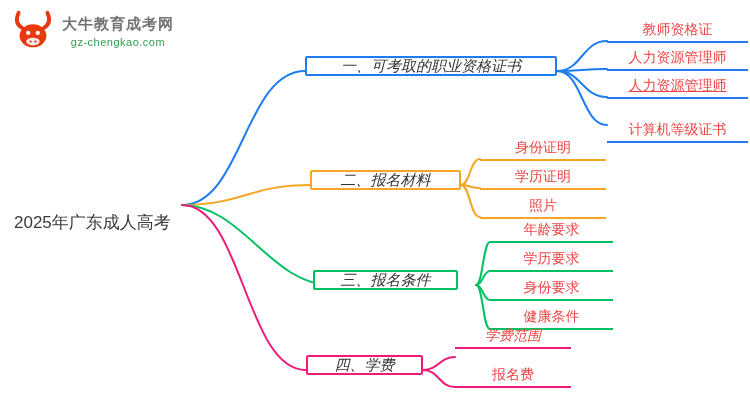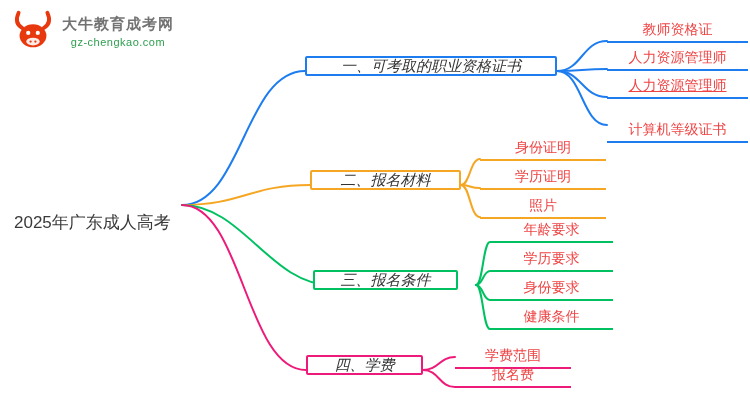--- a/index.html
+++ b/index.html
@@ -30,21 +30,21 @@
   .b0c1{left:607px;top:47px;width:141px;}
   .b0c2{left:607px;top:75px;width:141px;}
   .b0c3{left:607px;top:119px;width:141px;}
   .b1c0{left:480px;top:137px;width:126px;}
   .b1c1{left:480px;top:166px;width:126px;}
   .b1c2{left:480px;top:195px;width:126px;}
   .b2c0{left:490px;top:219px;width:123px;}
   .b2c1{left:490px;top:248px;width:123px;}
   .b2c2{left:490px;top:277px;width:123px;}
   .b2c3{left:490px;top:306px;width:123px;}
-  .b3c0{left:455px;top:345px;width:116px;}
+  .b3c0{left:455px;top:325px;width:116px;font-style:italic;}
   .b3c1{left:455px;top:364px;width:116px;}
 </style>
 </head>
 <body>
 
 <div class="canvas">
 
   <svg class="links" viewBox="0 0 750 410" aria-hidden="true">
 
     <path d="M182,205 C242,205 245,71 305,71" stroke="#1d7df0"></path>

